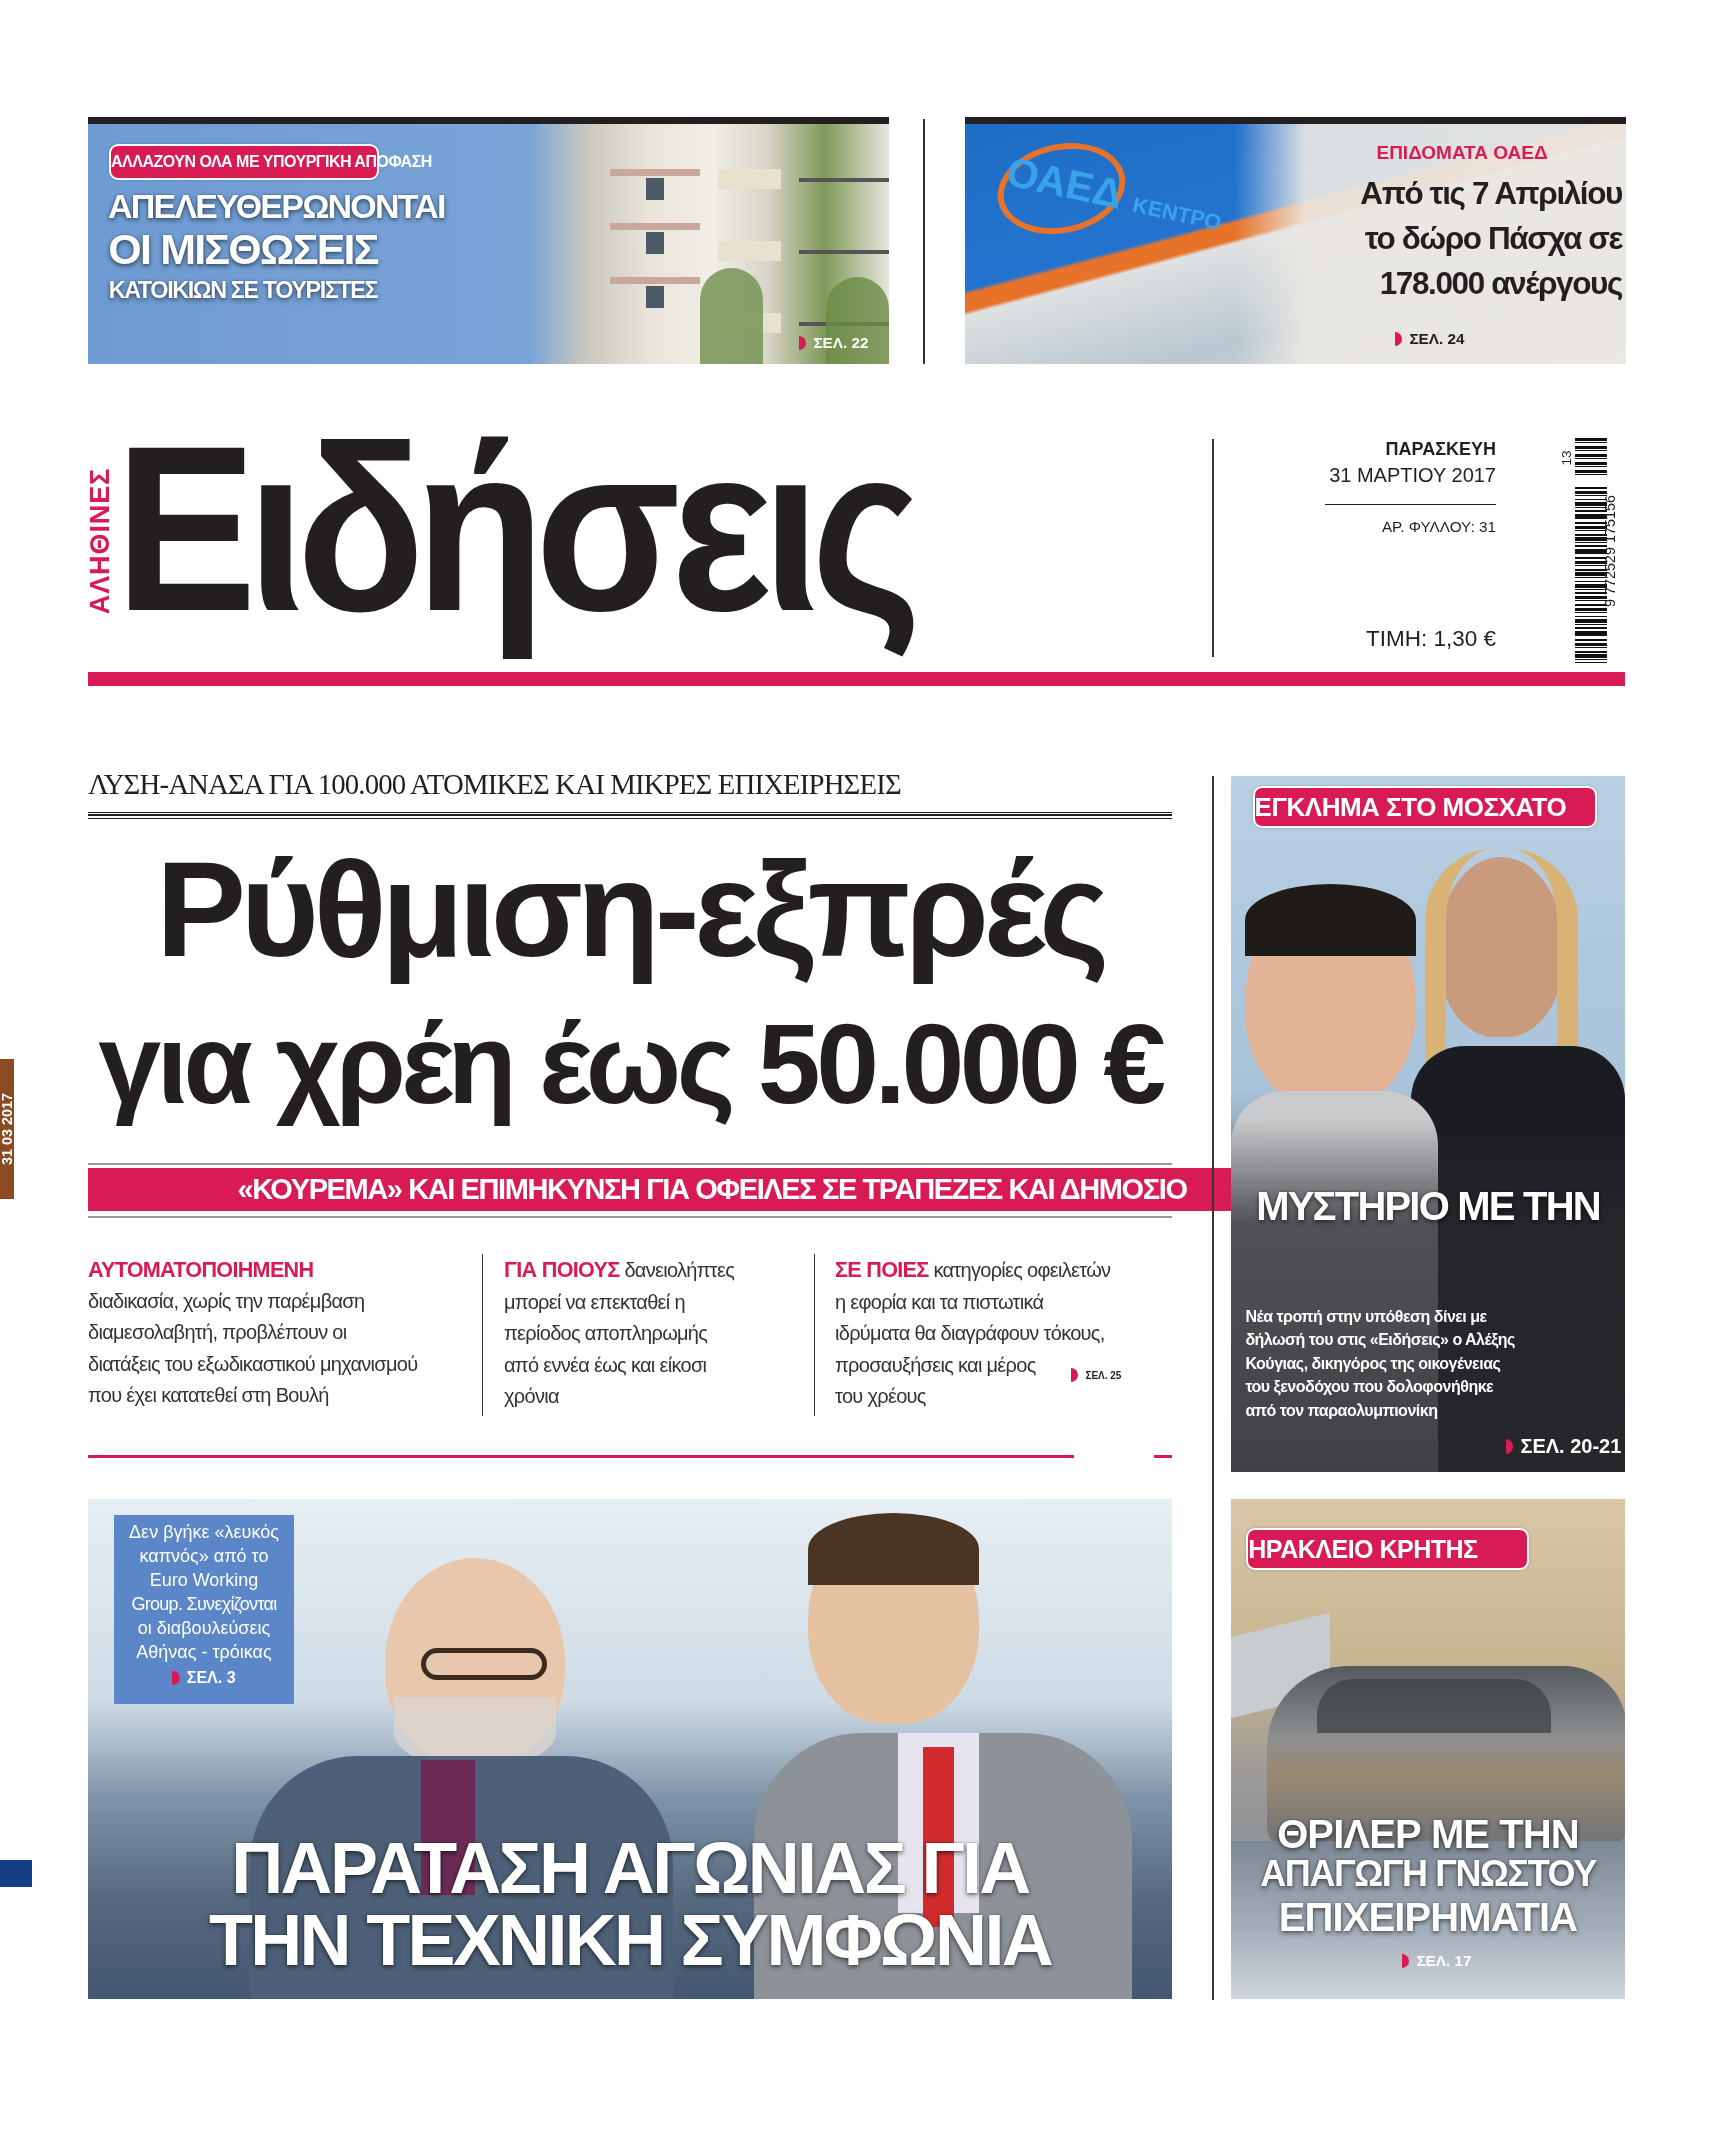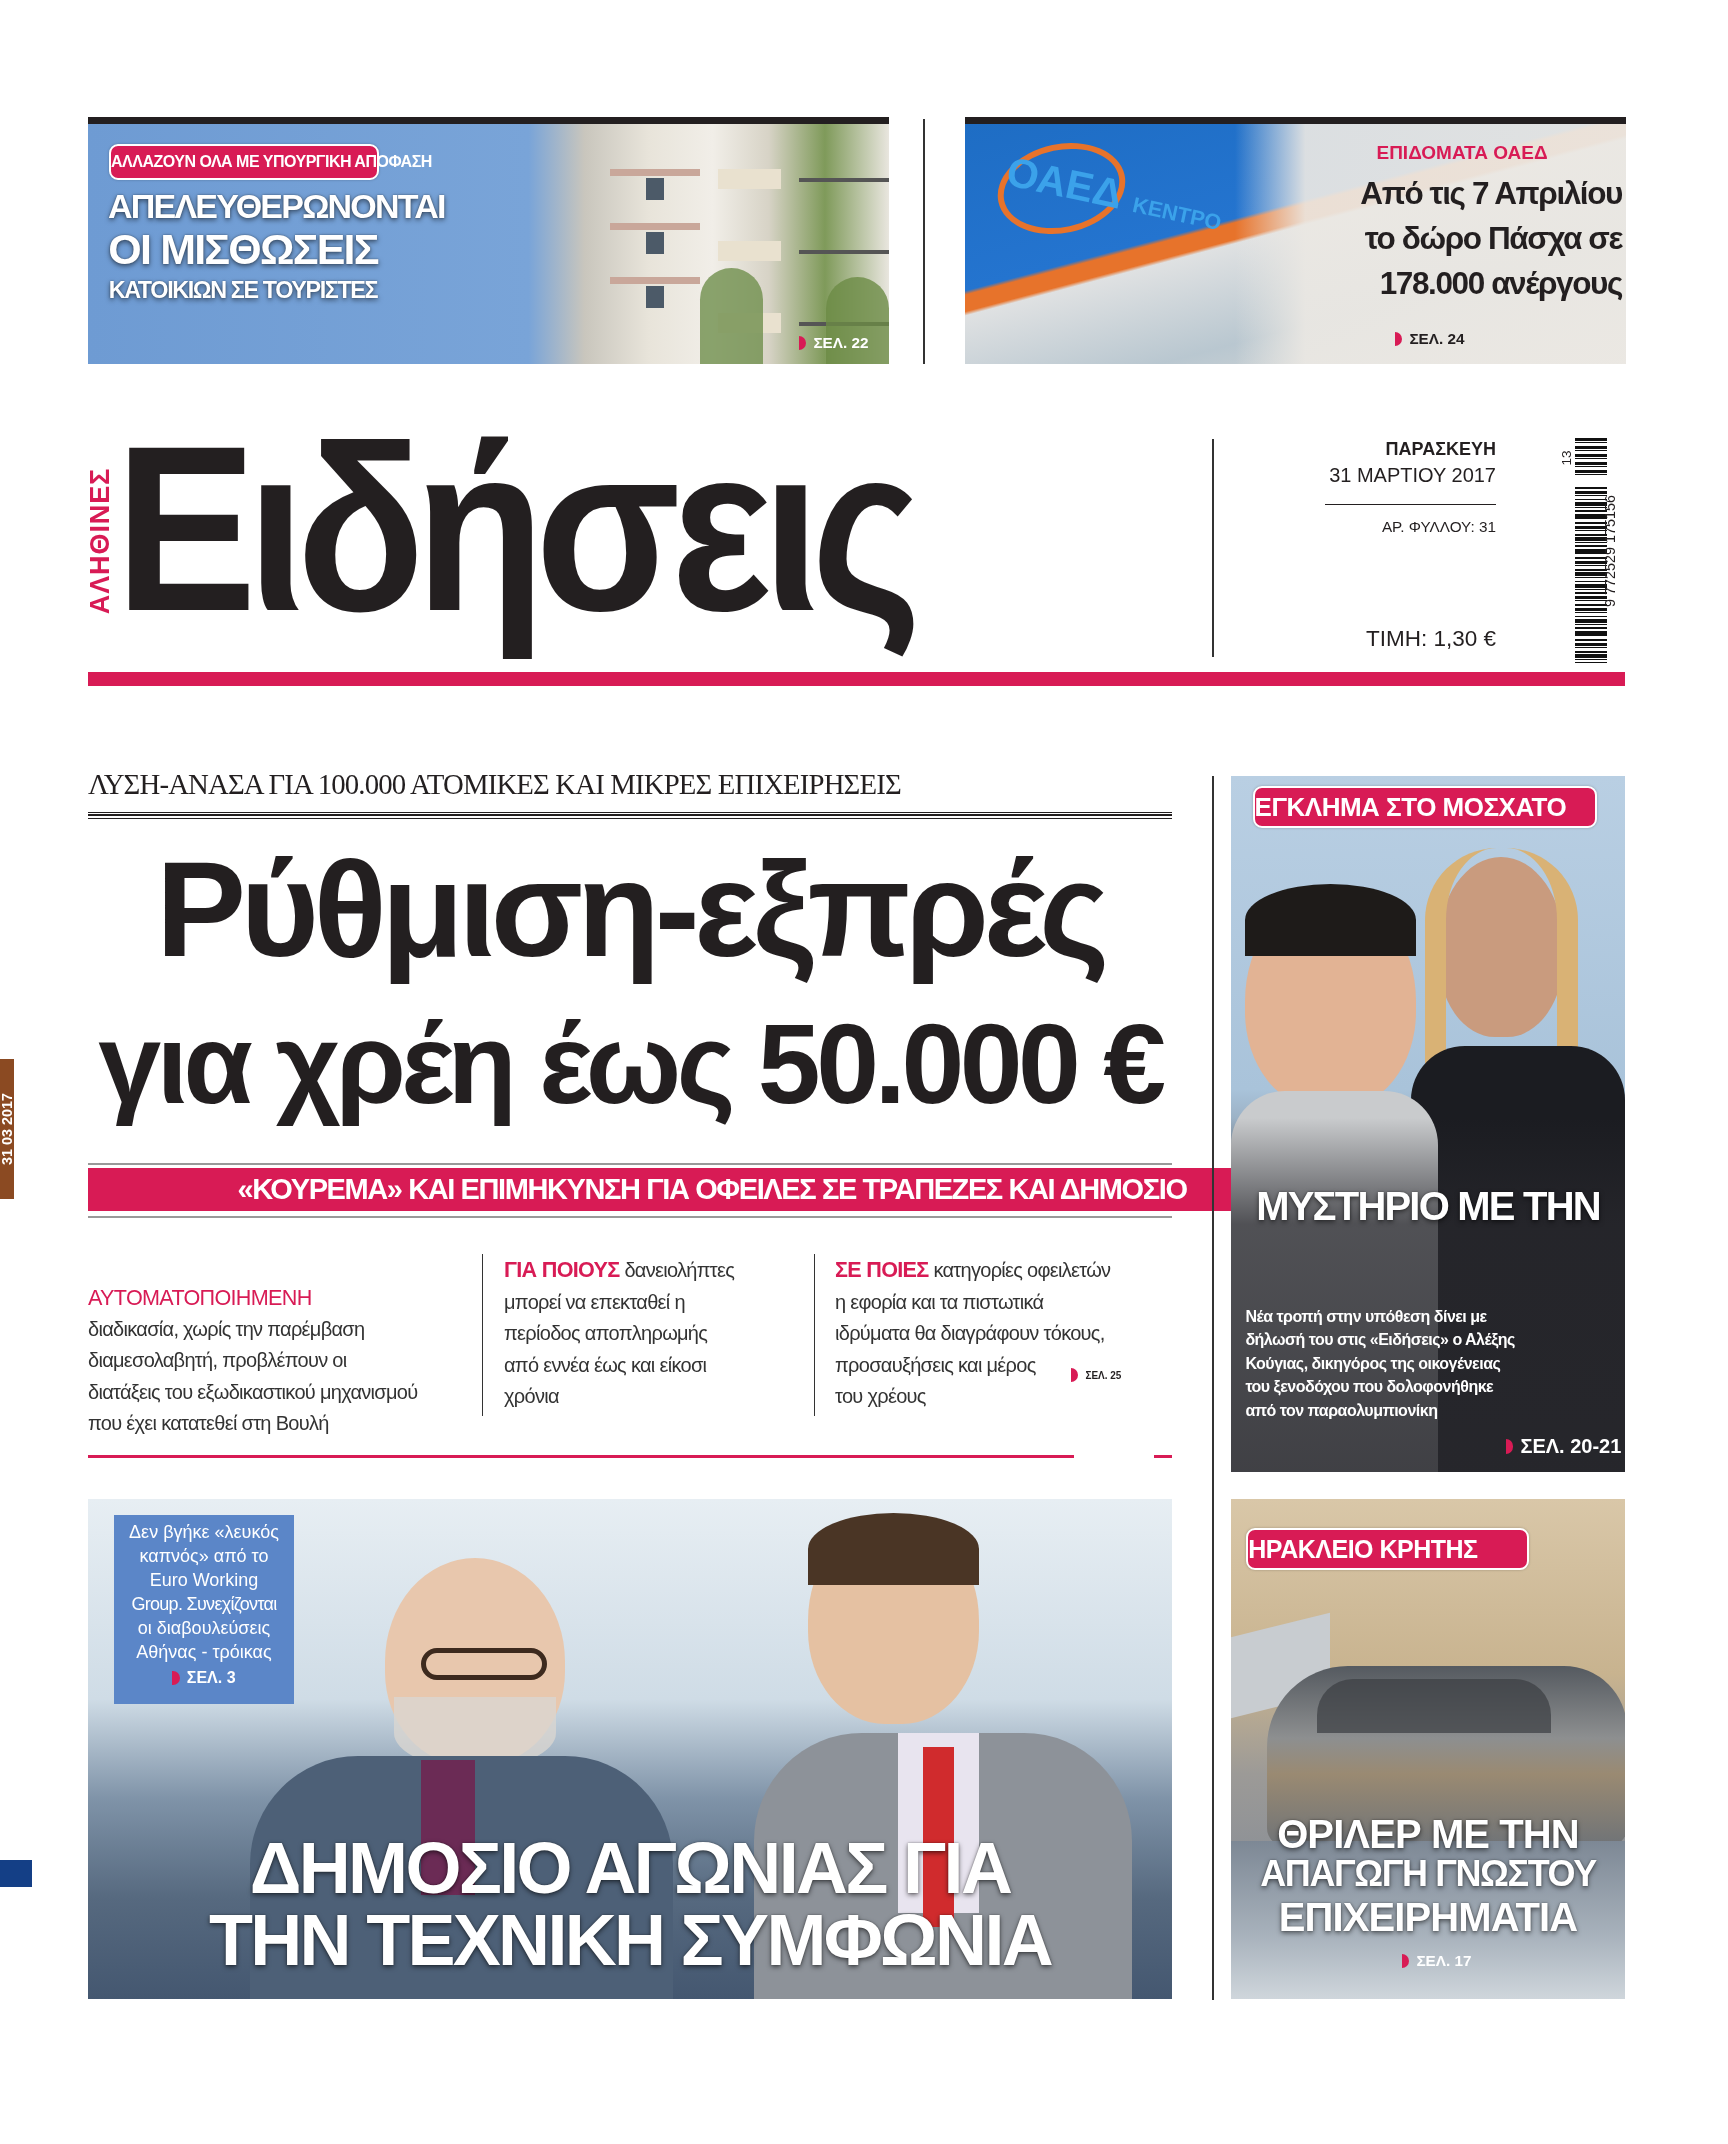--- a/index.html
+++ b/index.html
@@ -107,21 +107,21 @@
 <div class="abs" style="left:88px;top:842px;width:1084px;text-align:center;font-size:135px;font-weight:bold;letter-spacing:-5.4px;line-height:1;white-space:nowrap;">Ρύθμιση-εξπρές</div>
 <div class="abs" style="left:88px;top:1008px;width:1084px;text-align:center;font-size:113px;font-weight:bold;letter-spacing:-4.5px;line-height:1;white-space:nowrap;">για χρέη έως 50.000 €</div>
 
 <div class="abs" style="left:88px;top:1163px;width:1084px;height:1.8px;background:#999;"></div>
 <div class="abs pinkbg" style="left:88px;top:1168px;width:1248px;height:43px;display:flex;align-items:center;justify-content:center;">
   <span style="color:#fff;font-weight:bold;font-size:29px;letter-spacing:-1.4px;white-space:nowrap;">«ΚΟΥΡΕΜΑ» ΚΑΙ ΕΠΙΜΗΚΥΝΣΗ ΓΙΑ ΟΦΕΙΛΕΣ ΣΕ ΤΡΑΠΕΖΕΣ ΚΑΙ ΔΗΜΟΣΙΟ</span>
 </div>
 <div class="abs" style="left:88px;top:1216px;width:1084px;height:1.8px;background:#999;"></div>
 
 <div class="abs" style="left:88px;top:1254px;width:360px;font-size:20px;line-height:31.5px;letter-spacing:-0.7px;color:#333;">
-  <div class="pink" style="font-weight:normal;font-size:21.6px;margin-top:28px;">ΑΥΤΟΜΑΤΟΠΟΙΗΜΕΝΗ</div>
+  <div class="pink" style="font-weight:bold;font-size:21.6px;">ΑΥΤΟΜΑΤΟΠΟΙΗΜΕΝΗ</div>
   <div>διαδικασία, χωρίς την παρέμβαση</div>
   <div>διαμεσολαβητή, προβλέπουν οι</div>
   <div>διατάξεις του εξωδικαστικού μηχανισμού</div>
   <div>που έχει κατατεθεί στη Βουλή</div>
 </div>
 <div class="vline" style="left:482px;top:1254px;width:0.9px;height:162px;"></div>
 <div class="abs" style="left:504px;top:1254px;width:315px;font-size:20px;line-height:31.5px;letter-spacing:-0.7px;color:#333;">
   <div><span class="pink" style="font-weight:bold;font-size:21.6px;">ΓΙΑ ΠΟΙΟΥΣ</span> <span>δανειολήπτες</span></div>
   <div>μπορεί να επεκταθεί η</div>
   <div>περίοδος αποπληρωμής</div>
@@ -164,21 +164,21 @@
     <div>καπνός» από το</div>
     <div>Euro Working</div>
     <div style="letter-spacing:-0.7px;">Group. Συνεχίζονται</div>
     <div>οι διαβουλεύσεις</div>
     <div>Αθήνας - τρόικας</div>
     <div class="sel" style="position:relative;justify-content:center;font-size:16px;margin-top:1.8px;">
       <span class="tri"></span>
       <span>ΣΕΛ. 3</span>
     </div>
   </div>
-  <div class="abs shadow-text" style="left:0;top:333px;width:1084px;text-align:center;font-size:72px;letter-spacing:-2.7px;line-height:1;">ΔΗΜΟΣΙΟ ΑΓΩΝΙΑΣ ΓΙΑ</div>
+  <div class="abs shadow-text" style="left:0;top:333px;width:1084px;text-align:center;font-size:72px;letter-spacing:-2.7px;line-height:1;">ΠΑΡΑΤΑΣΗ ΑΓΩΝΙΑΣ ΓΙΑ</div>
   <div class="abs shadow-text" style="left:0;top:405px;width:1084px;text-align:center;font-size:72px;letter-spacing:-2.7px;line-height:1;">ΤΗΝ ΤΕΧΝΙΚΗ ΣΥΜΦΩΝΙΑ</div>
 </div>
 
 <div class="vline" style="left:1212px;top:776px;height:1224px;"></div>
 
 <div class="abs photo-mosxato" style="left:1231px;top:776px;width:394px;height:696px;overflow:hidden;">
   <div class="abs" style="left:0;top:0;width:394px;height:696px;">
     <div class="abs" style="left:207px;top:81px;width:126px;height:180px;background:#c99b7e;border-radius:50% 50% 45% 45%;"></div>
     <div class="abs" style="left:194px;top:72px;width:153px;height:288px;border-left:21.6px solid #d9b275;border-right:21.6px solid #d9b275;border-radius:72px 72px 0 0;box-sizing:border-box;"></div>
     <div class="abs" style="left:180px;top:270px;width:214px;height:426px;background:#1b1c21;border-radius:54px 54px 0 0;"></div>

